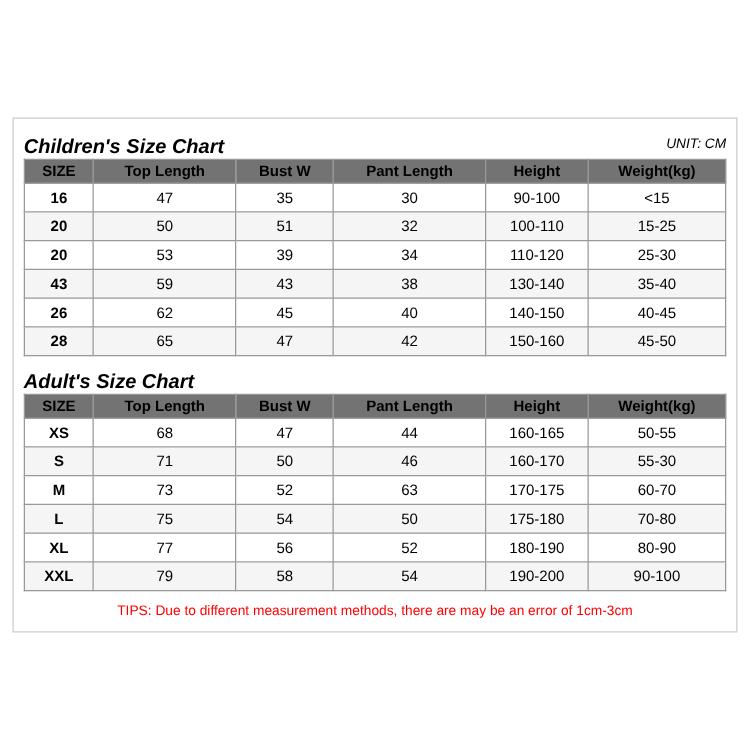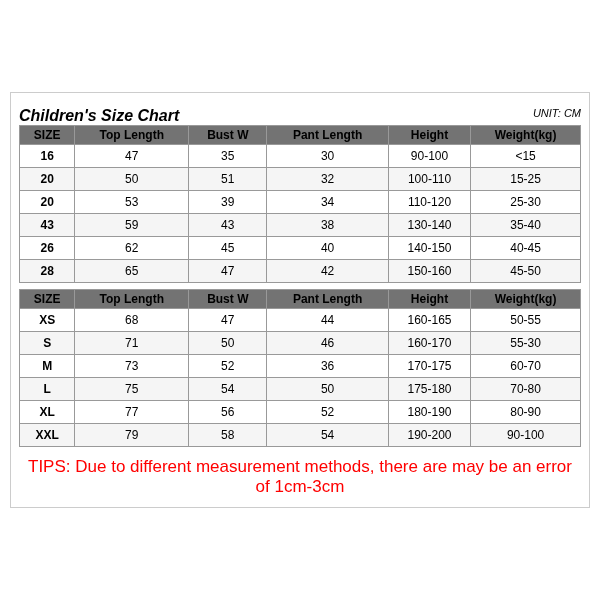--- a/index.html
+++ b/index.html
@@ -58,21 +58,21 @@
     }
     tr:nth-child(even) td {
       background-color: #f5f5f5;
     }
     .size-col {
       font-weight: bold;
     }
     .tips {
       text-align: center;
       color: red;
-      font-size: 17px;
+      font-size: 11px;
       padding: 4px 0 2px 0;
     }
   </style>
 </head>
 <body>
 
 <div class="container">
 
   <div class="chart-title">
     <span>Children's Size Chart</span>
@@ -135,20 +135,23 @@
           <td class="size-col">28</td>
           <td>65</td>
           <td>47</td>
           <td>42</td>
           <td>150-160</td>
           <td>45-50</td>
         </tr>
       </tbody>
   </table>
 
+  <div class="chart-title">
+    <span>Adult's Size Chart</span>
+  </div>
 
   <table>
     <thead>
       <tr>
         <th>SIZE</th>
         <th>Top Length</th>
         <th>Bust W</th>
         <th>Pant Length</th>
         <th>Height</th>
         <th>Weight(kg)</th>
@@ -168,21 +171,21 @@
           <td>71</td>
           <td>50</td>
           <td>46</td>
           <td>160-170</td>
           <td>55-30</td>
         </tr>
         <tr>
           <td class="size-col">M</td>
           <td>73</td>
           <td>52</td>
-          <td>36</td>
+          <td>63</td>
           <td>170-175</td>
           <td>60-70</td>
         </tr>
         <tr>
           <td class="size-col">L</td>
           <td>75</td>
           <td>54</td>
           <td>50</td>
           <td>175-180</td>
           <td>70-80</td>

